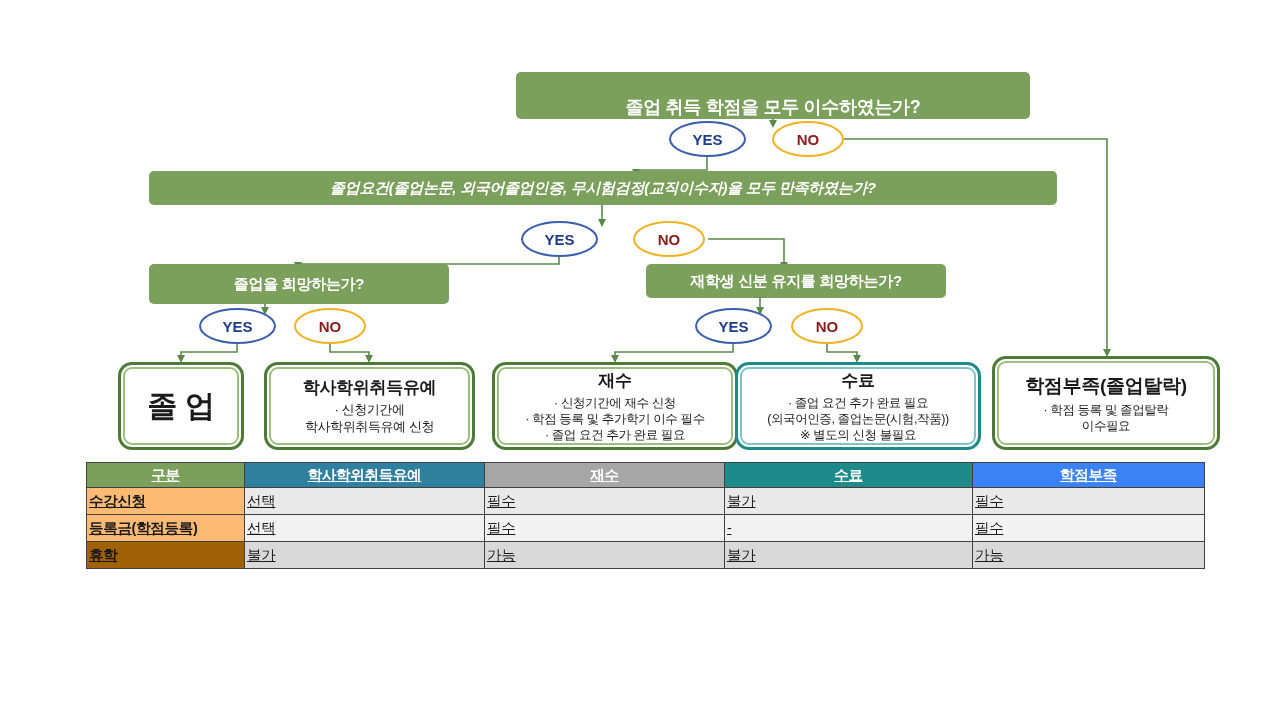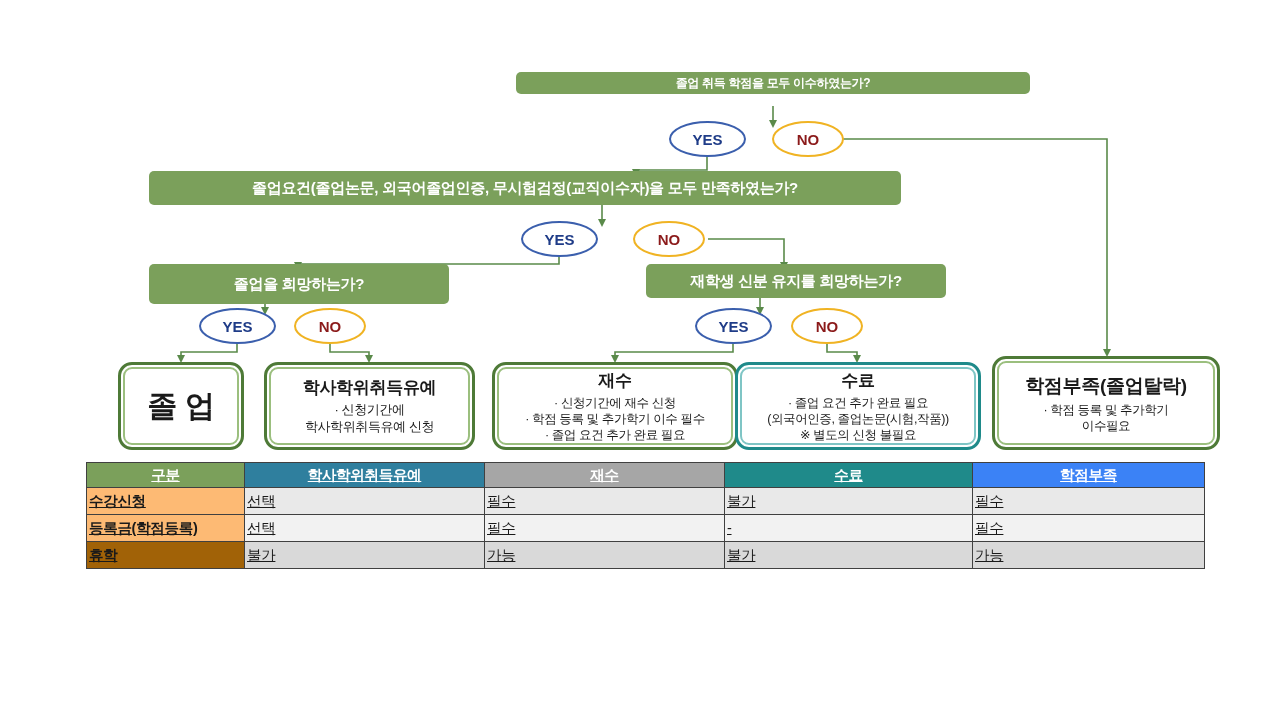--- a/index.html
+++ b/index.html
@@ -183,25 +183,25 @@
       <polygon points="760,315 756,307 764,307"></polygon>
       <polygon points="181,363 177,355 185,355"></polygon>
       <polygon points="369,363 365,355 373,355"></polygon>
       <polygon points="615,363 611,355 619,355"></polygon>
       <polygon points="857,363 853,355 861,355"></polygon>
       <polygon points="1107,357 1103,349 1111,349"></polygon>
       <polygon points="773,128 769,120 777,120"></polygon>
     </g>
   </svg>
 
-  <div class="qbar" style="left:516px; top:72px; width:514px; height:22px; font-size:12px;">
+  <div class="qbar" style="left:516px; top:72px; width:514px; height:47px; font-size:18px;align-items:flex-end;">
     <span>졸업 취득 학점을 모두 이수하였는가?</span>
   </div>
 
-  <div class="qbar" style="left:149px; top:171px; width:752px; height:34px; font-size:15px;">
+  <div class="qbar" style="left:149px; top:171px; width:908px; height:34px; font-size:15px;font-style:italic;">
     <span>졸업요건(졸업논문, 외국어졸업인증, 무시험검정(교직이수자)을 모두 만족하였는가?</span>
   </div>
 
   <div class="qbar" style="left:149px; top:264px; width:300px; height:40px; font-size:15px;">
     <span>졸업을 희망하는가?</span>
   </div>
 
   <div class="qbar" style="left:634px; top:264px; width:300px; height:34px; font-size:15px;margin-left:12px;">
     <span>재학생 신분 유지를 희망하는가?</span>
   </div>
@@ -260,21 +260,21 @@
     <div class="o-lines" style="font-size:12.5px;">
       <div>· 졸업 요건 추가 완료 필요</div>
       <div>(외국어인증, 졸업논문(시험,작품))</div>
       <div>※ 별도의 신청 불필요</div>
     </div>
   </div>
 
   <div class="outcome ob-green" style="left:992px; top:356px; width:228px; height:94px;">
     <div class="o-title" style="font-size:19px;">학점부족(졸업탈락)</div>
     <div class="o-lines" style="font-size:12.5px;">
-      <div>· 학점 등록 및 추가학기</div>
+      <div>· 학점 등록 및 졸업탈락</div>
       <div>이수필요</div>
     </div>
   </div>
 
   <table class="matrix" style="left:86px; top:462px; width:1118px;">
     <colgroup>
       <col style="width:158px">
       <col style="width:240px">
       <col style="width:240px">
       <col style="width:248px">

